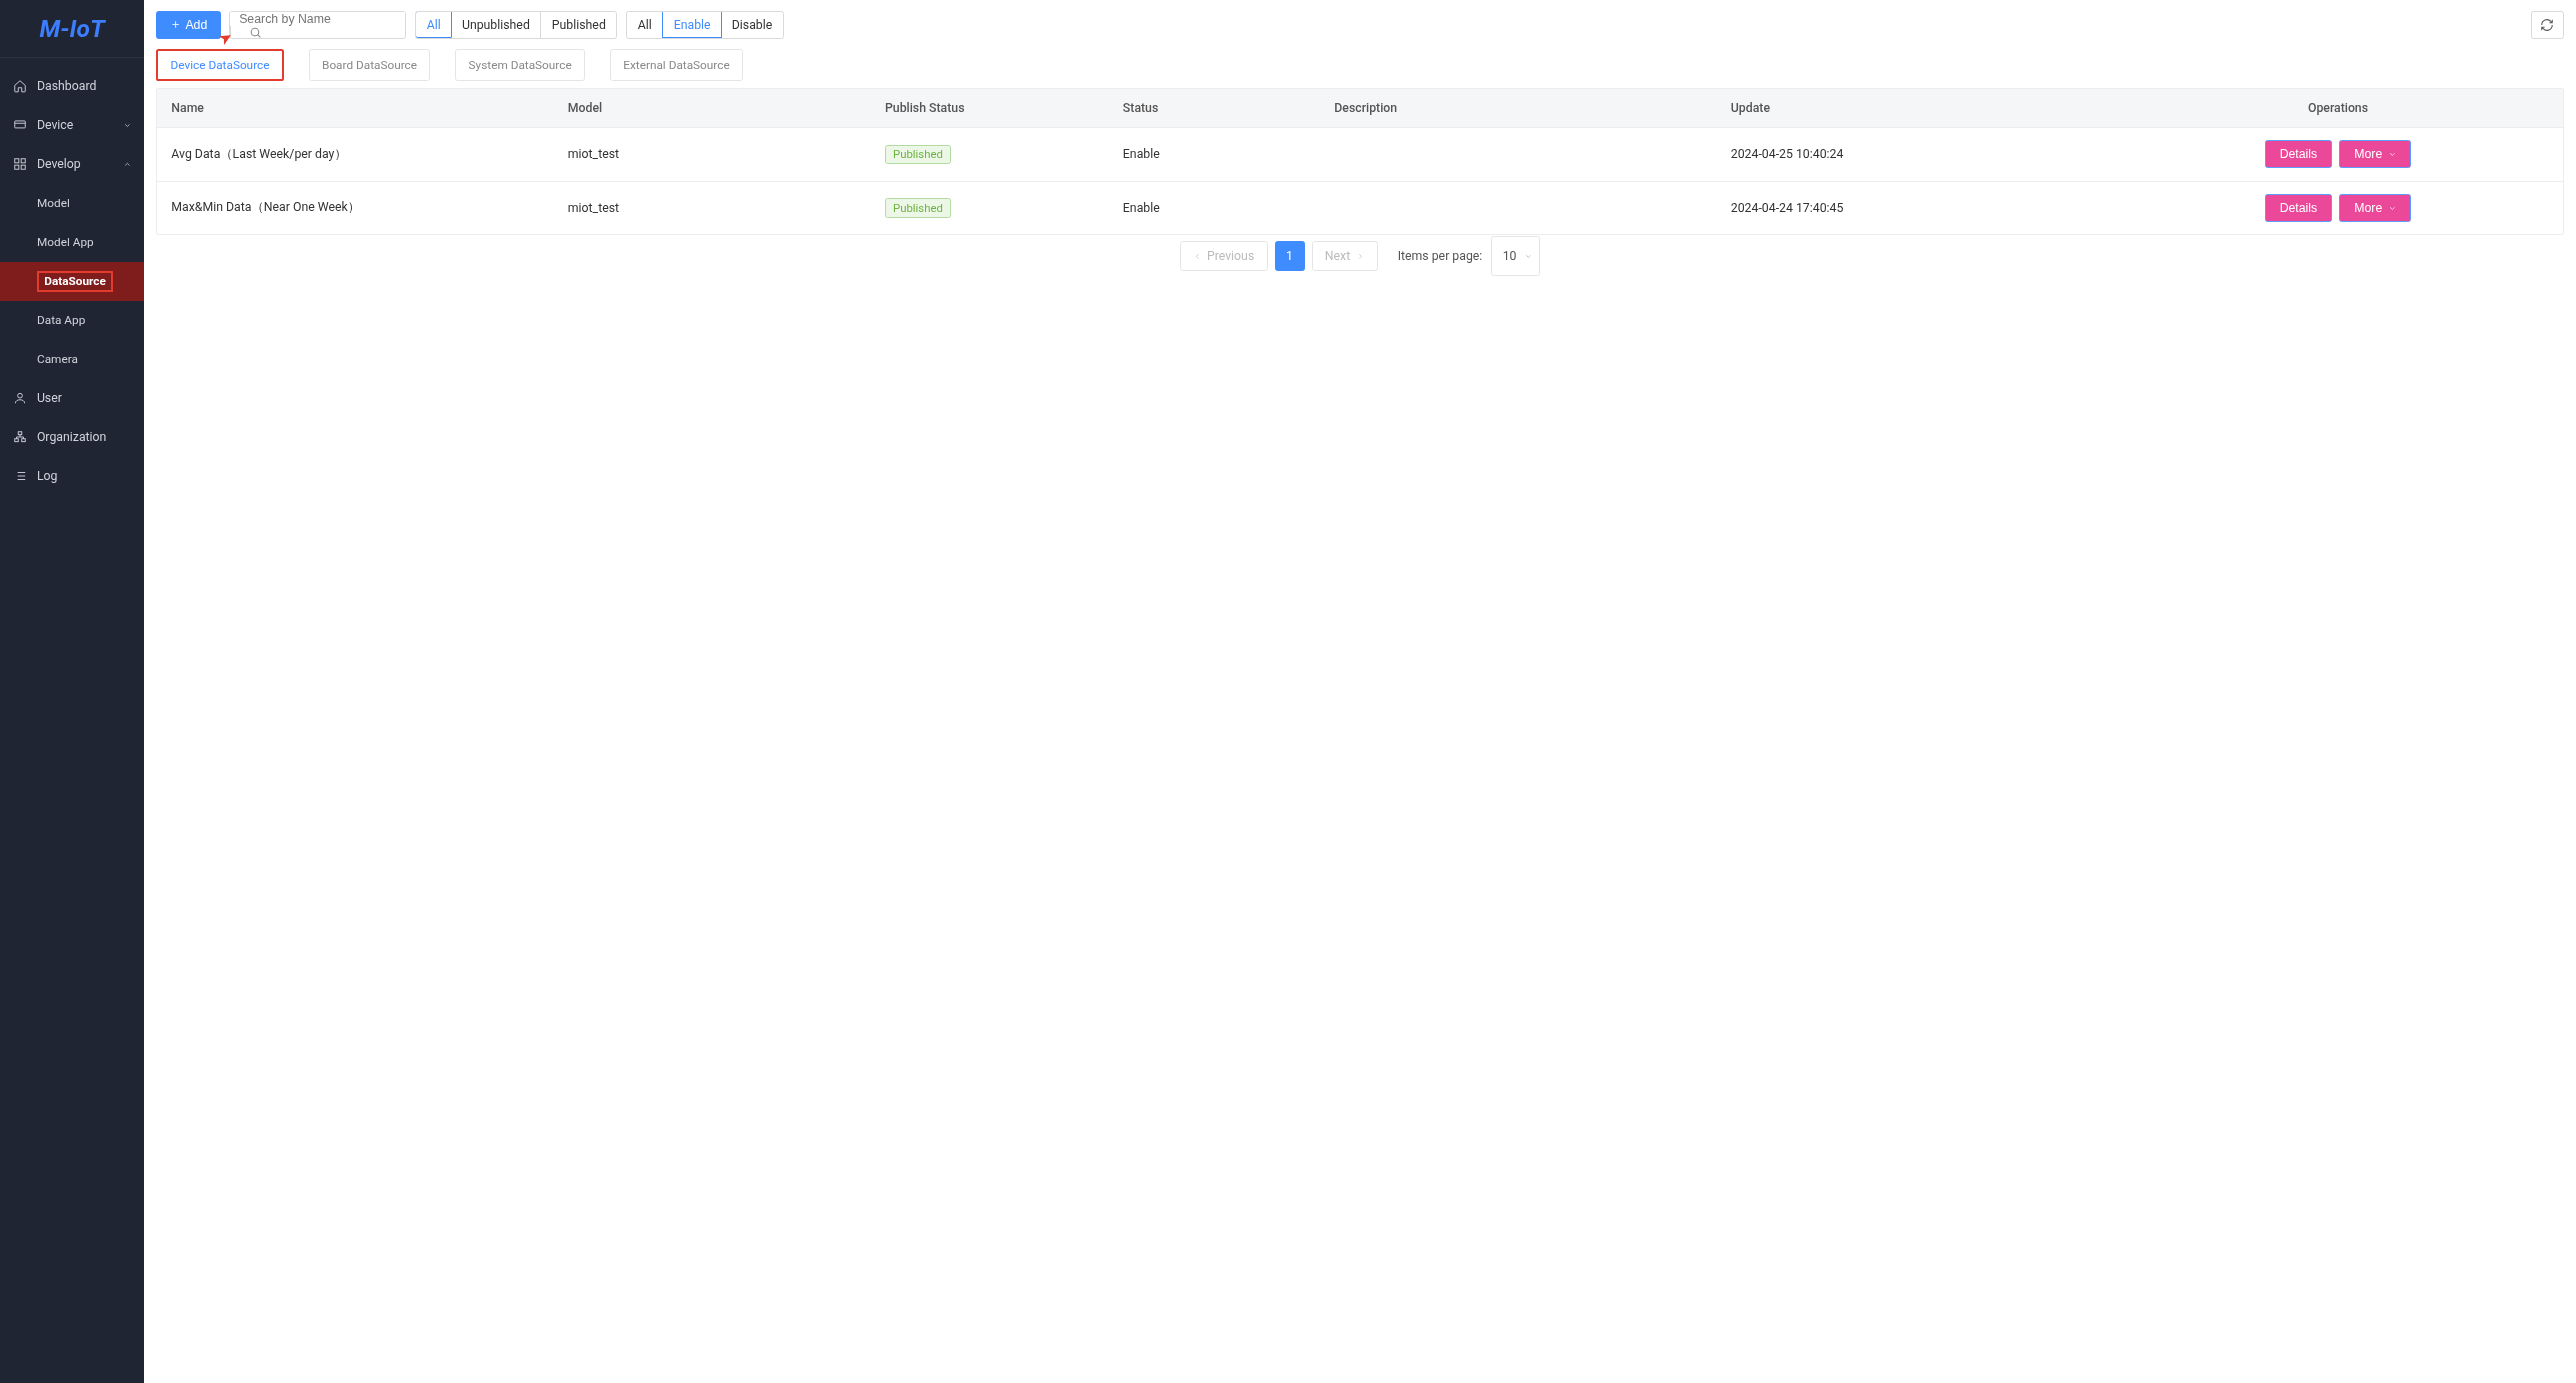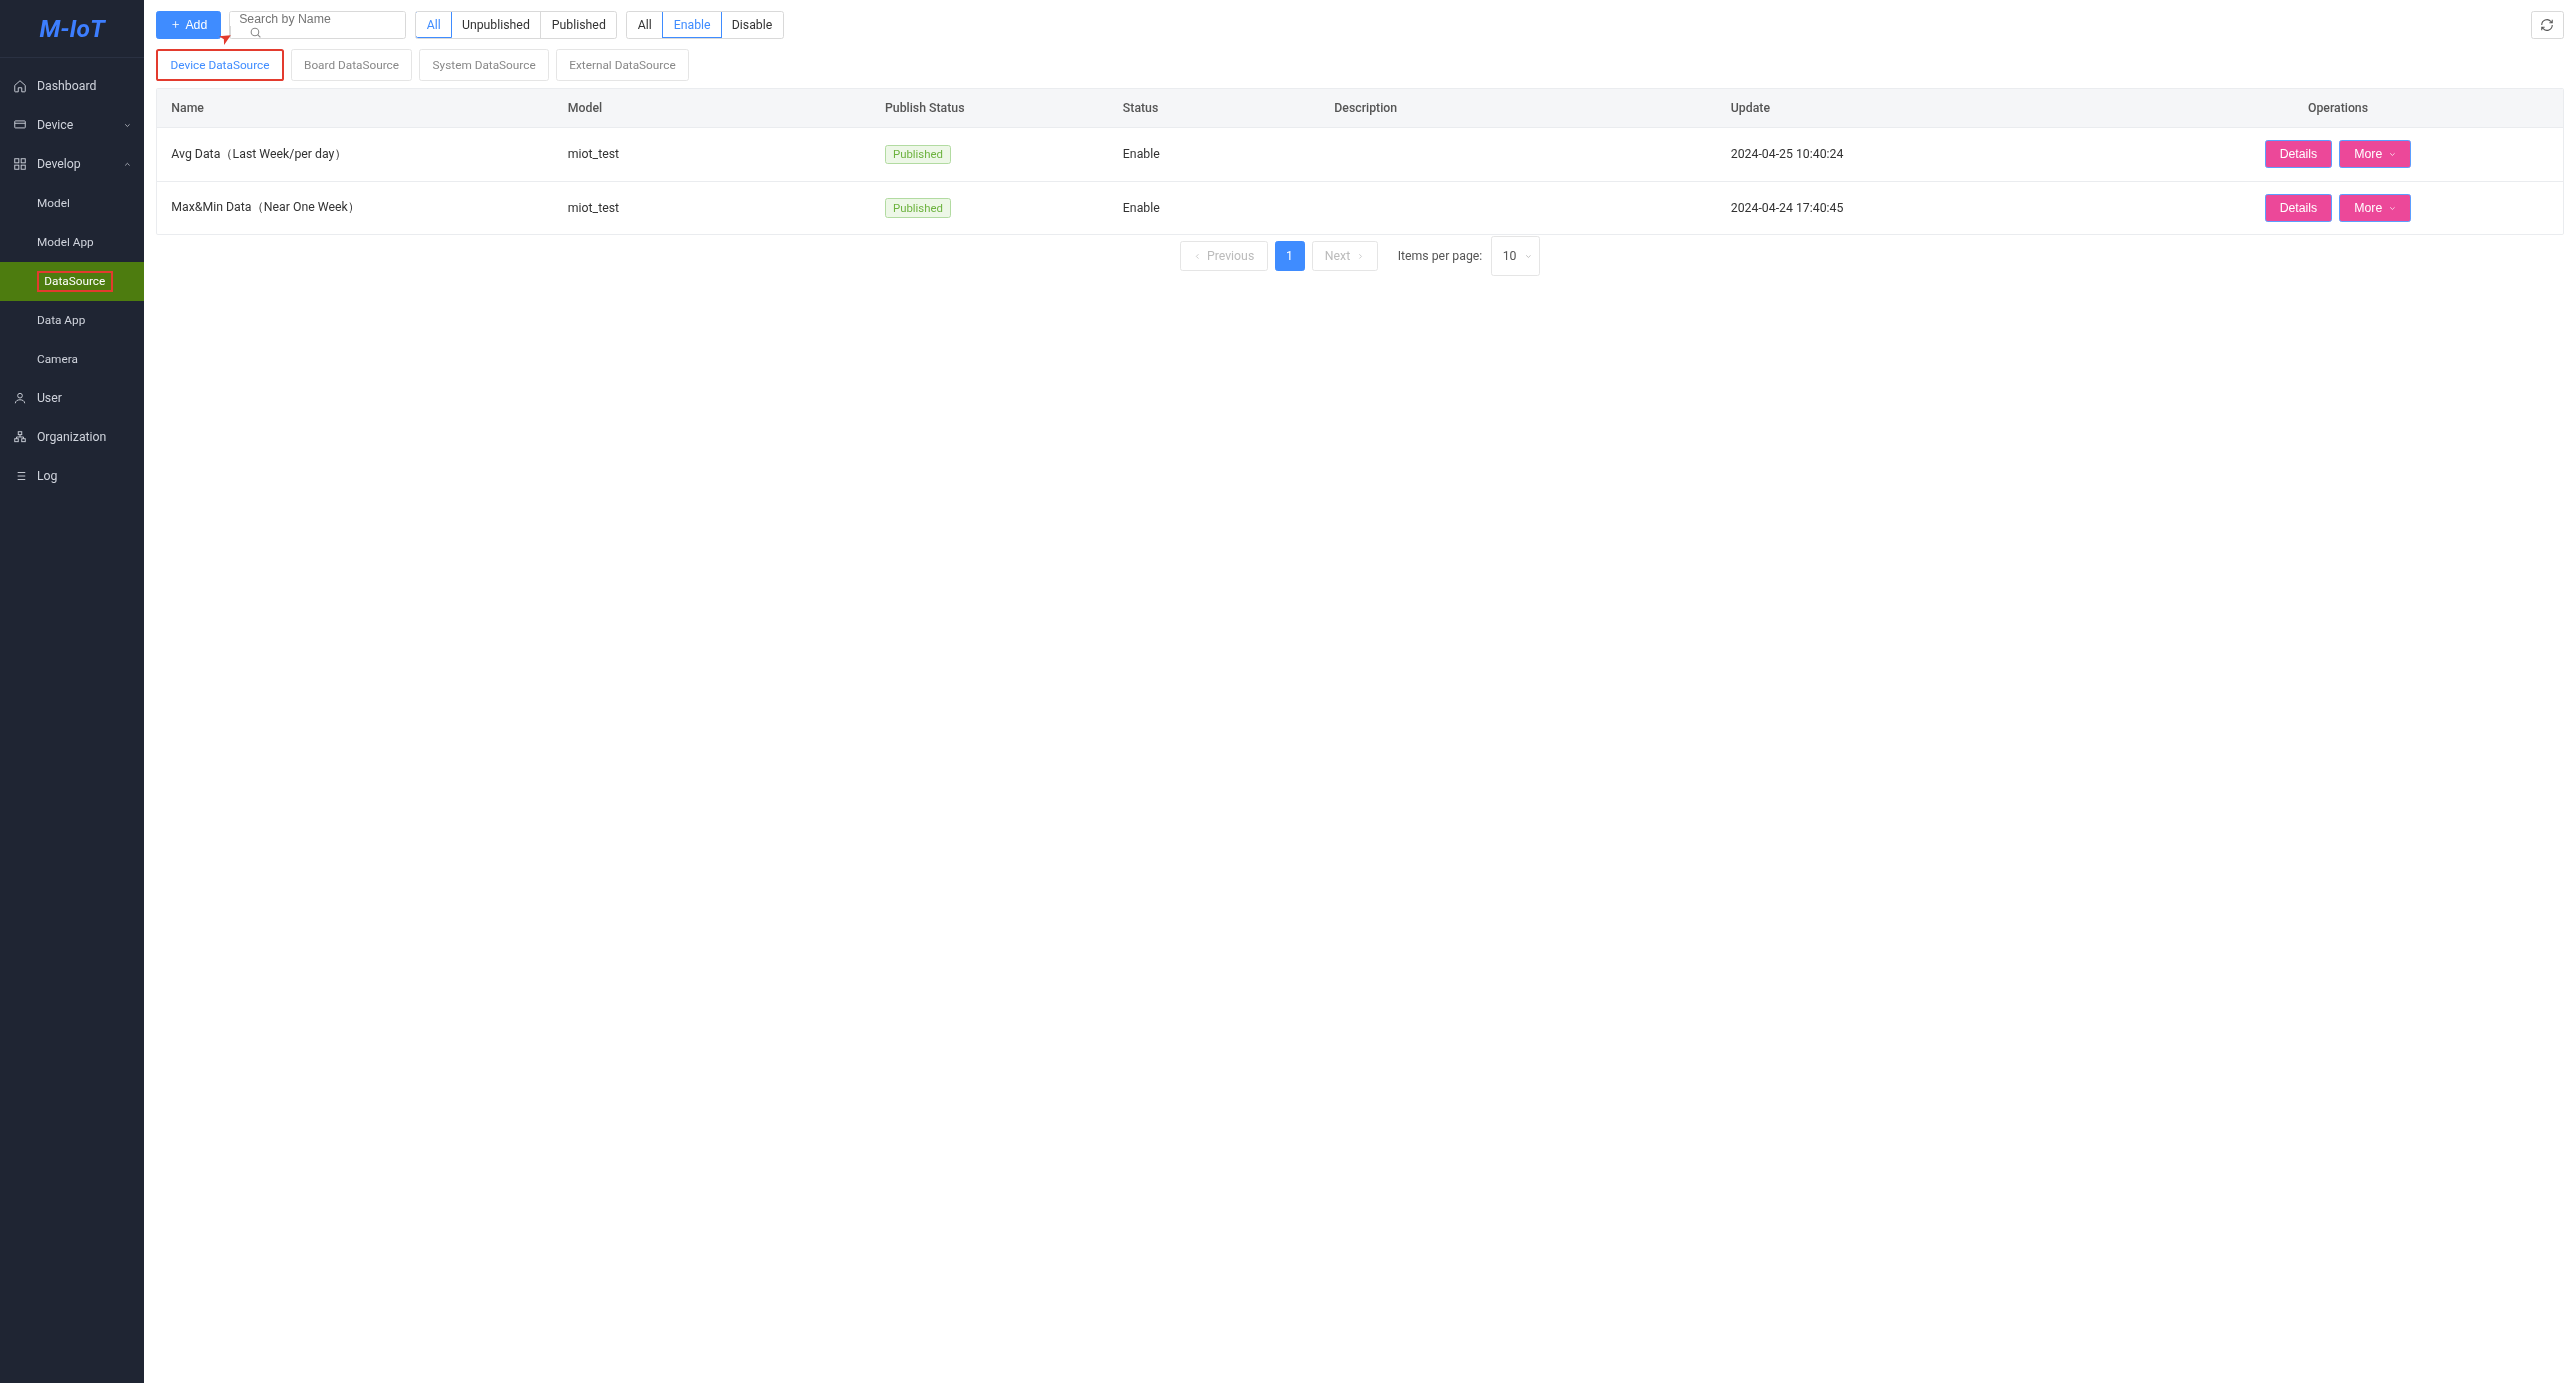--- a/index.html
+++ b/index.html
@@ -40,21 +40,21 @@
     padding: 0 12.3px;
     height: 39px;
     cursor: pointer;
     font-size: 12.3px;
     color: #cfd3dc;
   }
   .nav-item .nav-icon { width: 15.8px; margin-right: 8.8px; display:flex; align-items:center; justify-content:center; }
   .nav-item .nav-label { flex: 1; }
   .nav-item .chev { font-size: 10.5px; color: #cfd3dc; }
   .nav-sub-item { padding-left: 37px; font-size: 11.8px; }
-  .nav-sub-item.active { background: #4d7c0f; font-weight: 400; color: #fff; }
+  .nav-sub-item.active { background: #7f1d1d; font-weight: 700; color: #fff; }
   .nav-sub-item.highlighted span { border: 1.8px solid #e33b2e; padding: 1.8px 5.3px; display:inline-block; }
   
   .main {
     flex: 1;
     display: flex;
     flex-direction: column;
     background: #fff;
     overflow: auto;
   }
   .main-inner { padding: 10.5px 12.3px; }
@@ -88,21 +88,21 @@
   .red-arrow {
     position: absolute;
     color: #e33b2e;
     font-size: 15.8px;
     line-height: 1;
     pointer-events: none;
   }
   .add-wrap { position: relative; display:inline-block; }
   .add-wrap .red-arrow { top: 19px; left: 63px; transform: rotate(-30deg); }
 
-  .tabs-row { display: flex; gap: 7px; margin-top: 10.5px; flex-wrap: wrap; align-items: flex-end; }
+  .tabs-row { display: flex; gap: 25px; margin-top: 10.5px; flex-wrap: wrap; align-items: flex-end; }
   .tab-btn {
     border: 0.9px solid #e5e5e5;
     color: #888;
     background: #fff;
     border-radius: 2.6px;
     padding: 0 12.3px;
     height: 31.5px;
     display:flex; align-items:center;
     cursor: pointer;
     font-size: 11.8px;

